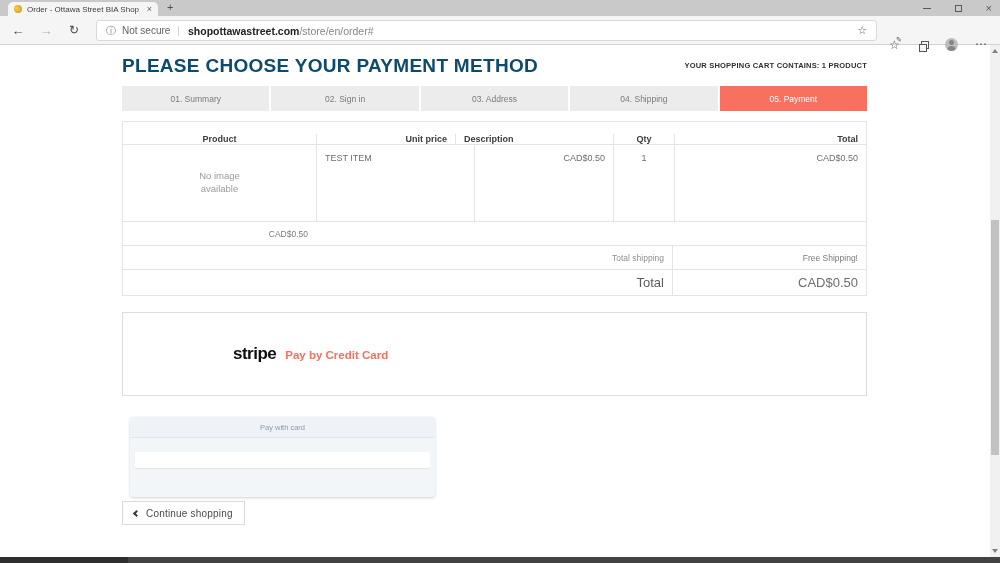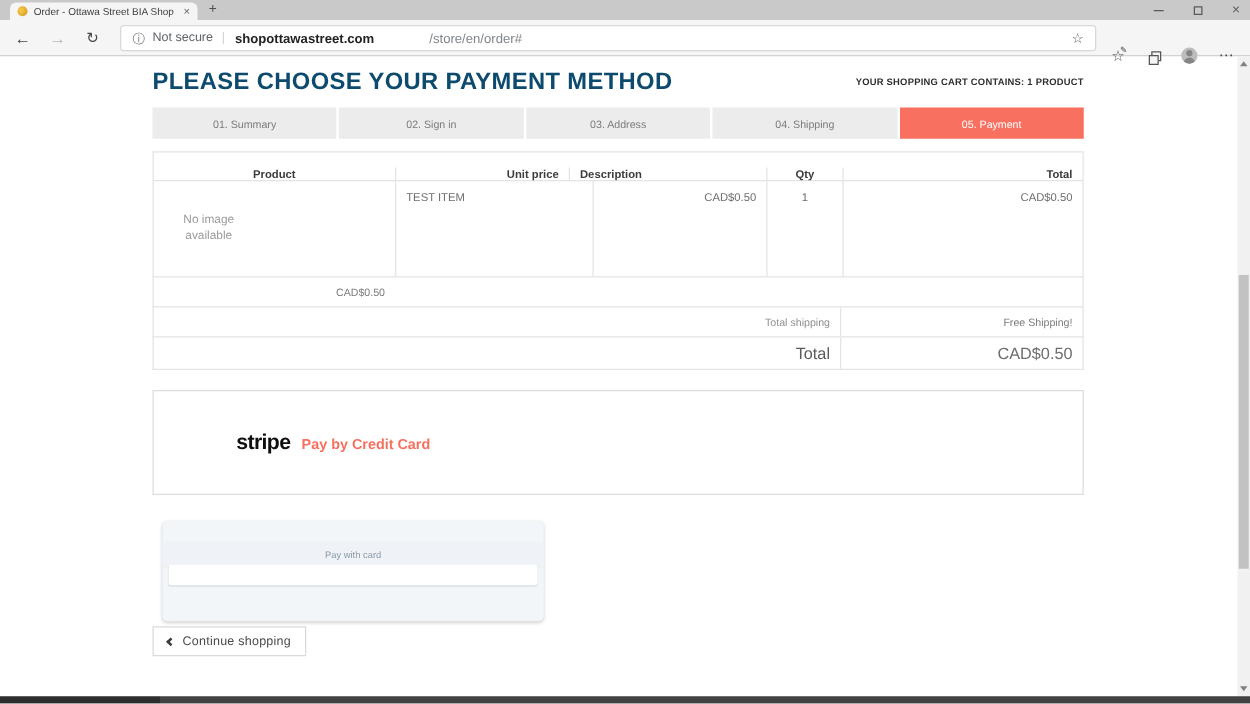--- a/index.html
+++ b/index.html
@@ -26,21 +26,21 @@
              justify-content:center; font-size:13px; color:#474747; }
   .nav-back { left:7px; }
   .nav-fwd  { left:35px; color:#b6b6b6; }
   .nav-refresh { left:63px; font-size:12px; }
   .addressbar { position:absolute; left:96px; top:4px; width:781px; height:21px; background:#fff;
                 border:1px solid #d9d9d9; border-radius:3px; display:flex; align-items:center; padding:0 9px; }
   .info-icon { font-size:10px; color:#7a7a7a; }
   .secure-text { font-size:10px; color:#5f6368; margin:0 7px 0 6px; }
   .addr-sep { color:#cfcfcf; font-size:10px; margin-right:8px; font-weight:300; }
   .url-domain { font-size:10.5px; color:#222; font-weight:bold; }
-  .url-path { font-size:10.5px; color:#82878d;margin-left:44px; }
+  .url-path { font-size:10.5px; color:#82878d; }
   .star-icon { margin-left:auto; font-size:11px; color:#636363; }
   .tb-icon { position:absolute; top:22px; font-size:12px; color:#4f4f4f; }
   .favbar-icon { left:889px; }
   .favbar-icon .pencil { position:absolute; font-size:7px; left:7px; top:-2px; color:#4f4f4f; }
   .collections-icon { left:919px; top:25px; width:11px; height:11px; }
   .collections-icon i { position:absolute; display:block; width:8px; height:8px; border:1px solid #565656; background:#f5f5f5; }
   .collections-icon i:first-child { left:2px; top:0; }
   .collections-icon i:last-child { left:0; top:3px; }
   .avatar-icon { left:945px; top:22px; width:13px; height:13px; border-radius:50%; background:#bdbdbd; overflow:hidden; }
   .avatar-icon i { position:absolute; display:block; background:#858585; }
@@ -70,40 +70,40 @@
   .t-row { display:flex; border:1px solid #e4e4e4; border-top:none; }
   .t-row.first { border-top:1px solid #e4e4e4; }
   .t-cell { display:flex; padding:0 8px; border-right:1px solid #e4e4e4; }
   .t-cell:last-child { border-right:none; }
   .c1 { width:194px; } .c2 { width:158px; } .c3 { width:139px; } .c4 { width:61px; } .c5 { flex:1; }
   .header-row { height:24px; font-weight:bold; color:#3c3c3c; }
   .header-row .t-cell { align-items:center;margin-top:12px; }
   .hc-center { justify-content:center; } .hc-right { justify-content:flex-end; }
   .body-row { height:77px; }
   .body-row .t-cell { align-items:flex-start; padding-top:8px; }
-  .body-row .c1 { align-items:center; padding-top:0; }
+  .body-row .c1 { align-items:center; justify-content:center; padding-top:0; }
   .no-image { width:72px; text-align:center; color:#9b9b9b; font-size:9.5px; line-height:1.35; }
   .cell-right { justify-content:flex-end; } .cell-center { justify-content:center; }
   .total-row { height:24px; }
   .total-label { flex:1; align-items:center; justify-content:flex-end; color:#8f8f8f; font-size:8.5px; }
   .total-value { width:193px; align-items:center; justify-content:flex-end; color:#7b7b7b; font-size:8.5px; }
   .grand-row { height:26px; }
   .grand-row .total-label { font-size:13px; color:#5a5a5a; }
   .grand-row .total-value { font-size:13px; color:#6e6e6e; }
 
   .stripe-box { position:absolute; left:122px; top:312px; width:745px; height:84px;
-                border:1px solid #ddd; display:flex; align-items:center; }
+                border:1px solid #ddd; display:flex; align-items:center;padding-left:44px; }
   .stripe-inner { margin-left:66px; display:flex; align-items:baseline; }
   .stripe-logo { font-size:17px; font-weight:800; color:#0f0f0f; letter-spacing:-.5px; }
   .stripe-link { font-size:11.5px; font-weight:bold; color:#f7705f; margin-left:9px; }
 
   .card-widget { position:absolute; left:130px; top:417px; width:305px; height:80px;
                  background:#f3f6f9; border-radius:4px; box-shadow:0 1px 3px rgba(0,0,0,.18); }
   .cw-header { height:21px; display:flex; align-items:center; justify-content:center; font-size:7.5px;
-               color:#8a99a8; border-bottom:1px solid #e2e8ee; background:#eff3f7; border-radius:4px 4px 0 0;margin-top:16px; }
+               color:#8a99a8; border-bottom:1px solid #e2e8ee; background:#eff3f7; border-radius:4px 4px 0 0; }
   .cw-input { position:absolute; left:5px; right:5px; top:35px; height:16px; background:#fff;
               border-radius:2px; box-shadow:0 1px 1px rgba(0,0,0,.07); }
   .cw-pay { position:absolute; left:5px; right:5px; top:52px; height:26px; background:#2bc7ea;
             display:flex; align-items:center; justify-content:center; font-size:9.5px; font-weight:bold;
             color:#14334d; border-radius:2px; cursor:pointer; }
 
   .continue-btn { position:absolute; left:122px; top:501px; height:24px; border:1px solid #dadada;
                   background:#fff; display:inline-flex; align-items:center; padding:0 11px;
                   font-size:10px; color:#4a4a4a; letter-spacing:.2px; cursor:pointer; }
   .chevron-left { width:5px; height:5px; border-left:2px solid #3b3b3b; border-bottom:2px solid #3b3b3b;

